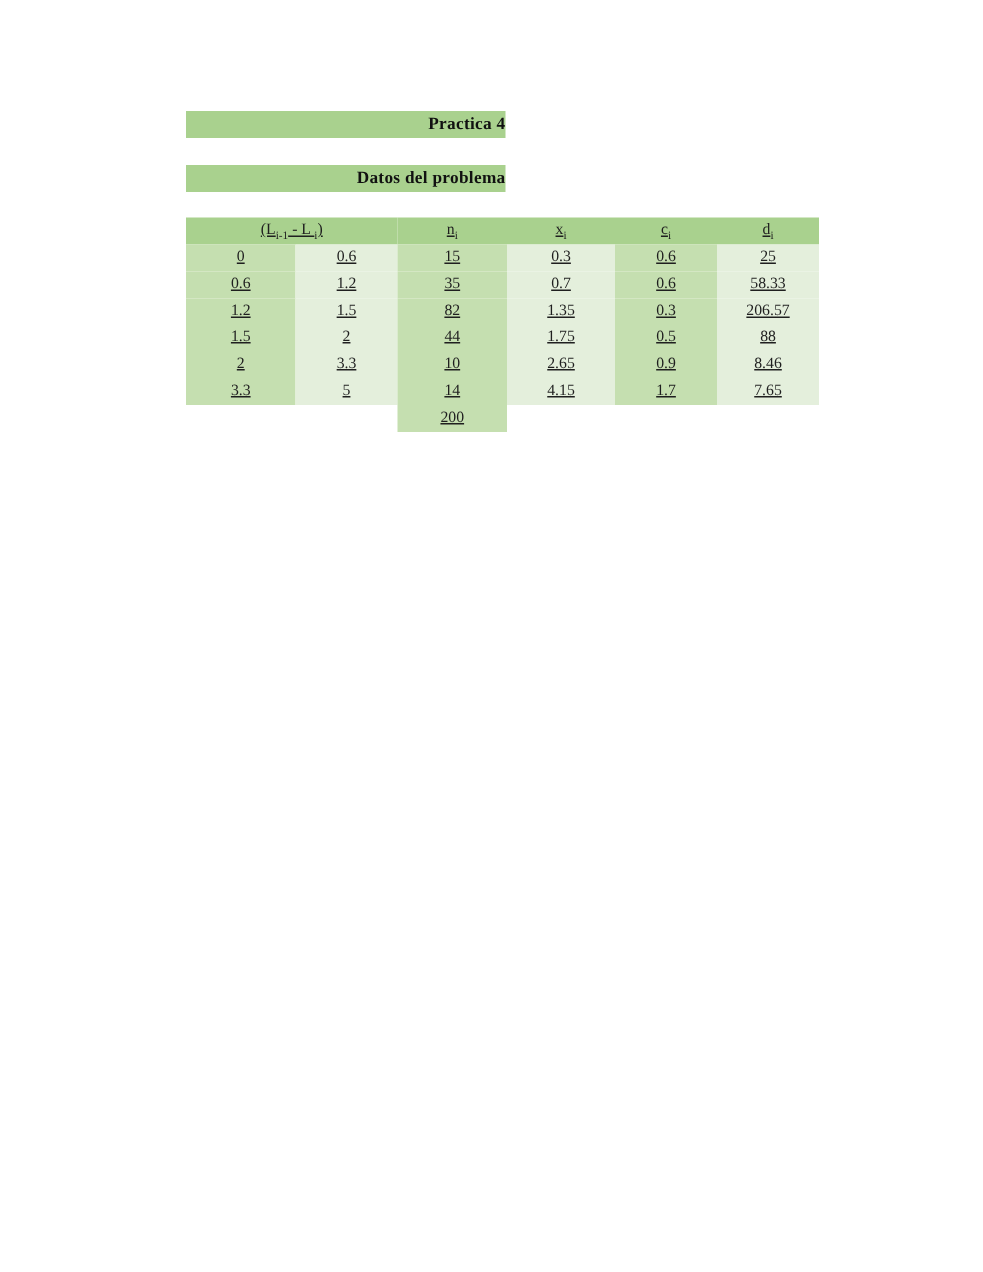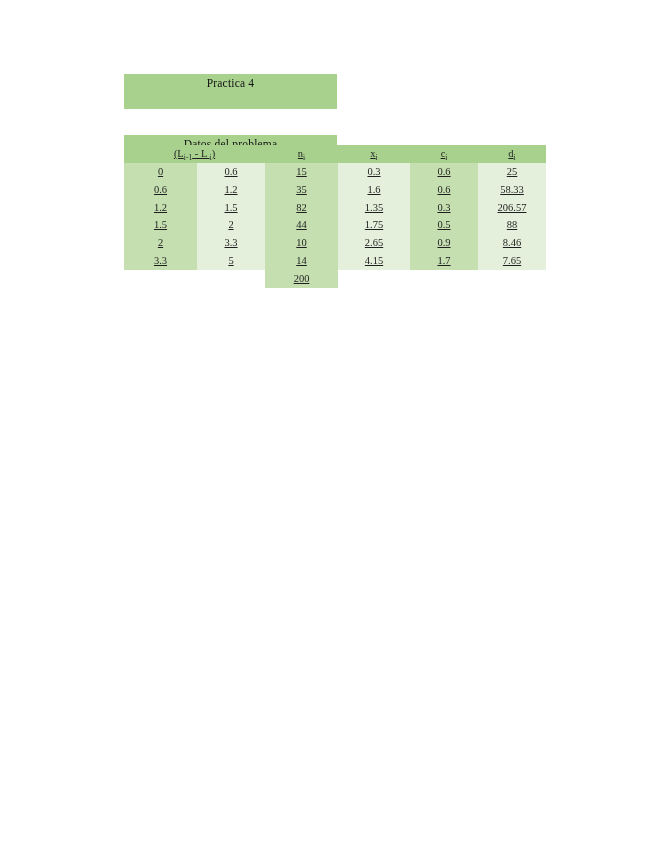--- a/index.html
+++ b/index.html
@@ -24,32 +24,32 @@
     width: 655px;
     height: 848px;
     background: #ffffff;
   }
 
   
   .title-band {
     position: absolute;
     left: 124px;
     width: 213px;
-    height: 35px;
+    height: 18px;
     background: #a9d18e;
-    text-align: center;
+    text-align: right;
     font-size: 11.5px;
-    font-weight: normal;
+    font-weight: bold;
     line-height: 18px;
     letter-spacing: 0.2px;
     color: #111111;
     white-space: nowrap;
   }
   #band-practica { top: 74px; }
-  #band-datos    { top: 110px; margin-top: 25px; }
+  #band-datos    { top: 110px; }
 
   
   #data-table {
     position: absolute;
     left: 124px;
     top: 145px;
     width: 422px;
     border-collapse: collapse;
     table-layout: fixed;
     font-size: 10.5px;
@@ -131,21 +131,21 @@
           <td class="shade-light">0.6</td>
           <td class="shade-dark">15</td>
           <td class="shade-light">0.3</td>
           <td class="shade-dark">0.6</td>
           <td class="shade-light">25</td>
         </tr>
         <tr>
           <td class="shade-dark">0.6</td>
           <td class="shade-light">1.2</td>
           <td class="shade-dark">35</td>
-          <td class="shade-light">1.6</td>
+          <td class="shade-light">0.7</td>
           <td class="shade-dark">0.6</td>
           <td class="shade-light">58.33</td>
         </tr>
         <tr>
           <td class="shade-dark">1.2</td>
           <td class="shade-light">1.5</td>
           <td class="shade-dark">82</td>
           <td class="shade-light">1.35</td>
           <td class="shade-dark">0.3</td>
           <td class="shade-light">206.57</td>

